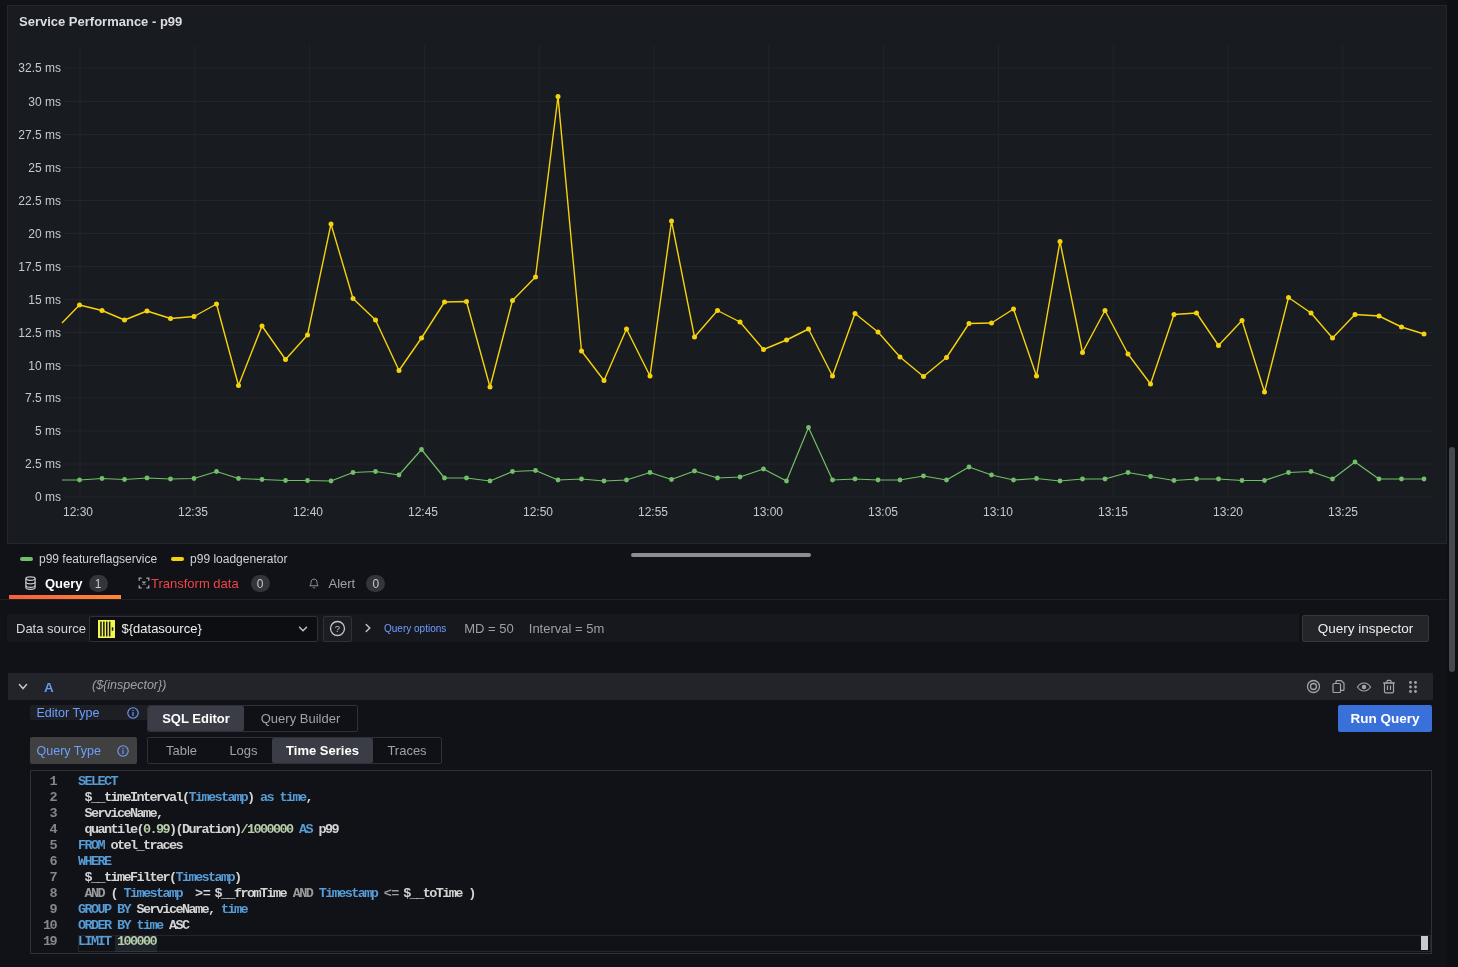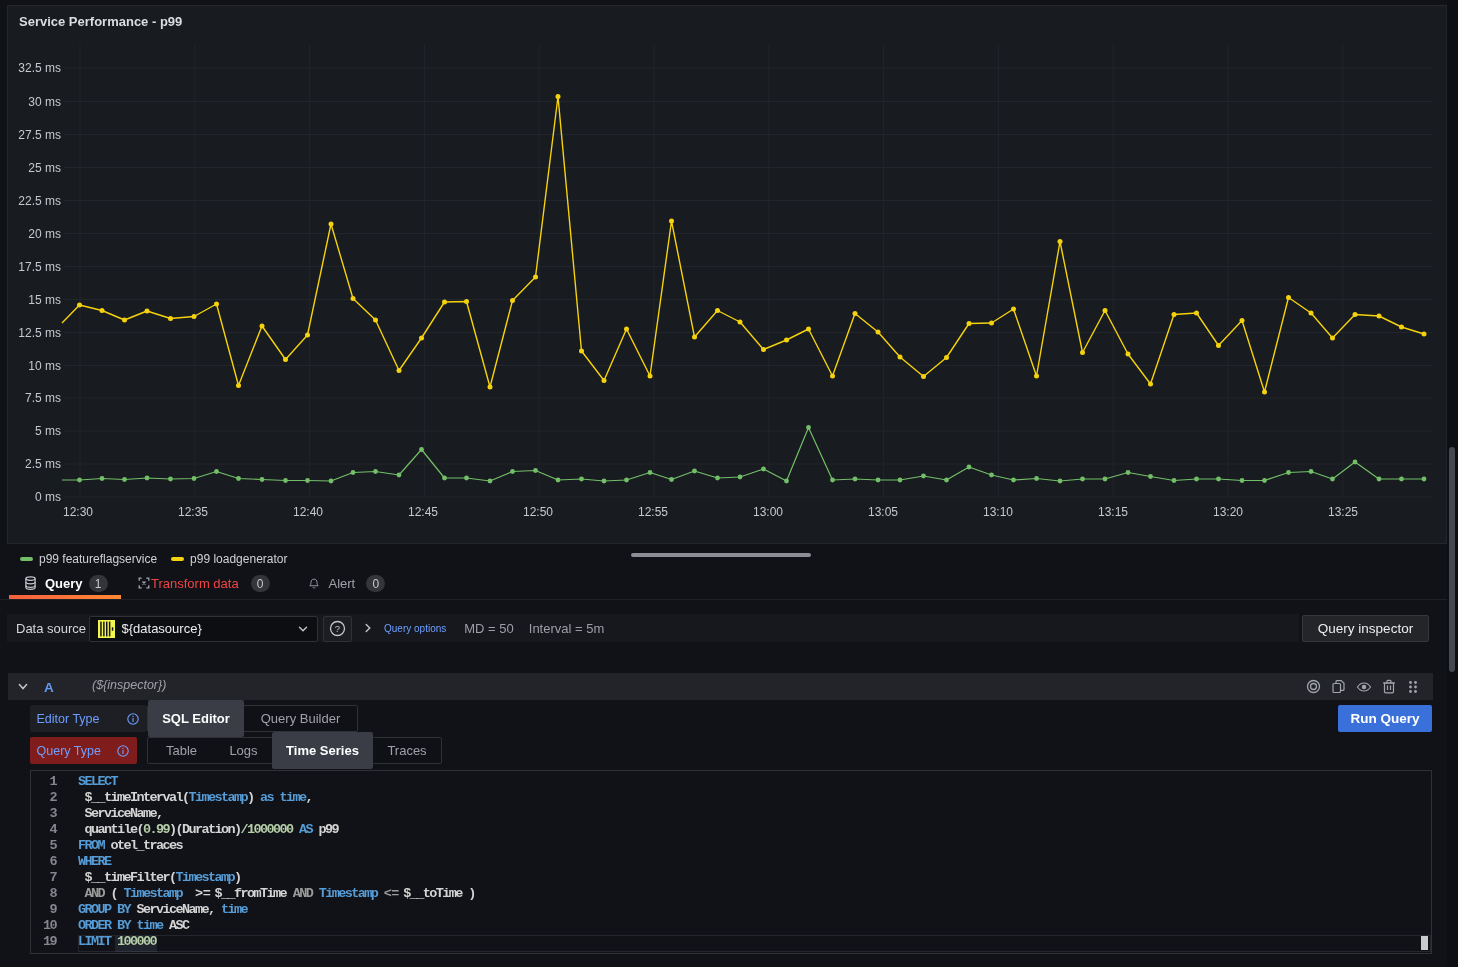--- a/index.html
+++ b/index.html
@@ -1,21 +1,21 @@
 <!DOCTYPE html>
 <html><head><meta charset="utf-8">
 <style>
 * { margin:0; padding:0; box-sizing:border-box; }
 html,body { width:1458px; height:967px; background:#111217; overflow:hidden;
   font-family:"Liberation Sans", sans-serif; position:relative; }
 .abs { position:absolute; }
 .row { position:absolute; display:flex; align-items:center; }
 .badge { margin-left:6px; margin-top:1px; background:#33353a; color:#c7c8cc; font-size:12px; height:17px;
  min-width:19px; border-radius:9px; display:inline-flex; align-items:center; justify-content:center; }
-.seg { display:inline-flex; align-items:center; justify-content:center; height:37px;
+.seg { display:inline-flex; align-items:center; justify-content:center; height:25px;
  font-size:13px; color:#9fa1a8; }
 .selseg { background:#3a3d45; border-radius:2px; color:#ffffff; font-weight:700; }
 </style></head>
 <body>
 
 <div class="abs" style="left:7px;top:5px;width:1440px;height:539px;background:#181b1f;border:1px solid #25262b"></div>
 <svg width="1440" height="539" style="position:absolute;left:7px;top:5px" xmlns="http://www.w3.org/2000/svg" font-family="Liberation Sans, sans-serif">
 <line x1="57" y1="63.0" x2="1426" y2="63.0" stroke="#22252b" stroke-width="1"></line>
     <line x1="57" y1="96.5" x2="1426" y2="96.5" stroke="#22252b" stroke-width="1"></line>
     <line x1="57" y1="129.5" x2="1426" y2="129.5" stroke="#22252b" stroke-width="1"></line>
@@ -315,37 +315,37 @@
         <circle cx="4.5" cy="2.5" r="1.4"></circle>
         <circle cx="9.5" cy="2.5" r="1.4"></circle>
         <circle cx="4.5" cy="7" r="1.4"></circle>
         <circle cx="9.5" cy="7" r="1.4"></circle>
         <circle cx="4.5" cy="11.5" r="1.4"></circle>
         <circle cx="9.5" cy="11.5" r="1.4"></circle>
       </g>
     </svg>
 </div>
 
-<div class="row" style="left:29.5px;top:705px;width:117px;height:27px;background:#1d1f25;border-radius:2px">
+<div class="row" style="left:29.5px;top:705px;width:117px;height:15px;background:#1d1f25;border-radius:2px">
   <span style="margin-left:7px;font-size:12.5px;font-weight:500;color:#6e9fff">Editor Type</span>
   <span style="margin-left:auto;margin-right:7.5px;display:inline-flex">
       <svg width="12" height="12" viewBox="0 0 12 12">
         <circle cx="6" cy="6" r="5.2" fill="none" stroke="#6e9fff" stroke-width="1.1"></circle>
         <rect x="5.45" y="5" width="1.1" height="4" fill="#6e9fff"></rect>
         <rect x="5.45" y="2.9" width="1.1" height="1.2" fill="#6e9fff"></rect>
       </svg>
     </span>
 </div>
 <div class="row" style="left:147px;top:705px;height:27px;border:1px solid #2f3136;border-radius:2px;background:#101116">
   <span class="seg selseg" style="width:96px">SQL Editor</span>
   <span class="seg" style="width:113px">Query Builder</span>
 </div>
 <div class="row" style="left:1338px;top:705px;width:94px;height:27px;background:#3a70d9;border-radius:2px;justify-content:center;font-size:13.5px;font-weight:700;color:#fff">Run Query</div>
 
-<div class="row" style="left:29.5px;top:737px;width:107px;height:27px;background:#7f1d1d;border-radius:2px">
+<div class="row" style="left:29.5px;top:737px;width:107px;height:27px;background:#404040;border-radius:2px">
   <span style="margin-left:7px;font-size:12.5px;font-weight:500;color:#6e9fff">Query Type</span>
   <span style="margin-left:auto;margin-right:7.5px;display:inline-flex">
       <svg width="12" height="12" viewBox="0 0 12 12">
         <circle cx="6" cy="6" r="5.2" fill="none" stroke="#6e9fff" stroke-width="1.1"></circle>
         <rect x="5.45" y="5" width="1.1" height="4" fill="#6e9fff"></rect>
         <rect x="5.45" y="2.9" width="1.1" height="1.2" fill="#6e9fff"></rect>
       </svg>
     </span>
 </div>
 <div class="row" style="left:147px;top:737px;height:27px;border:1px solid #2f3136;border-radius:2px;background:#101116">

